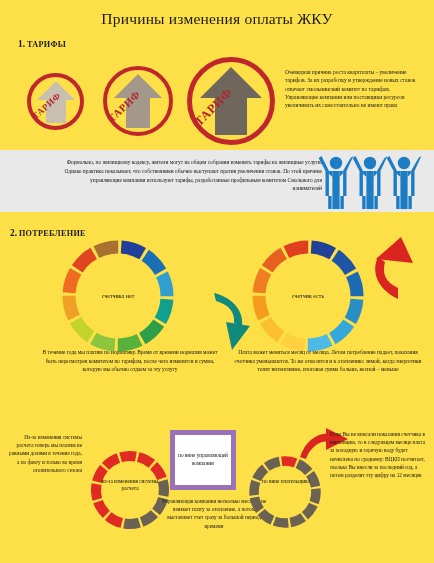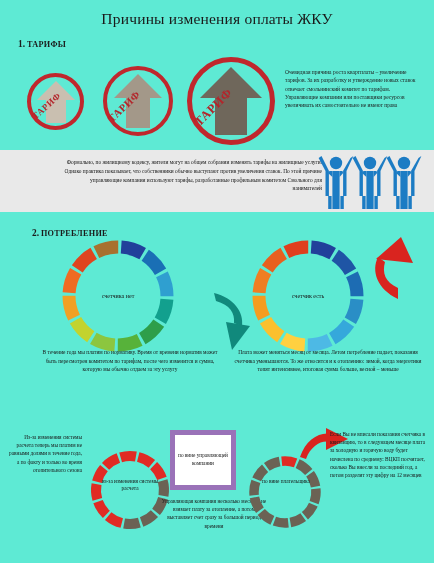--- a/index.html
+++ b/index.html
@@ -5,21 +5,21 @@
   * { box-sizing: border-box; margin: 0; padding: 0; }
   html, body {
     width: 434px; height: 563px;
     background: #fdfdfd;
     font-family: "Liberation Serif", serif;
     overflow: hidden;
   }
   #page {
     position: relative;
     width: 434px; height: 563px;
-    background: #5eead4;
+    background: #fde047;
   }
 
   
   .page-title {
     position: absolute; left: 0; top: 10px; width: 434px;
     text-align: center;
     font-size: 15.5px;
     color: #1a1a1a;
     letter-spacing: .2px;
   }
@@ -201,21 +201,21 @@
       <rect x="93.1" y="17" width="3.4" height="25"></rect>
       <polygon points="79.5,17 82.4,17 82.4,23 78.0,19"></polygon>
       <polygon points="89.6,17 92.5,17 93.1,19 89.6,23"></polygon>
       <rect x="78.2" y="42" width="3.4" height="13"></rect>
       <rect x="90.4" y="42" width="3.4" height="13"></rect>
       <polygon points="75.5,17 79.0,17 71.5,2 68.6,4"></polygon>
       <polygon points="93.0,17 96.5,17 103.4,2 100.5,4"></polygon>
     </g>
   </svg>
 
-  <div class="sec-head" style="left:32px; top:228px;">
+  <div class="sec-head" style="left:10px; top:228px;">
     <span class="num">2.</span>
     <span class="lbl">ПОТРЕБЛЕНИЕ</span>
   </div>
 
   <svg class="donut" style="left:62px; top:240px;" width="112" height="112" viewBox="0 0 112 112">
     <g id="left-donut-segments" fill="none" stroke-width="13">
         <path d="M 59.20 7.10 A 49 49 0 0 1 80.68 13.67" stroke="#21409a"></path>
         <path d="M 83.22 15.26 A 49 49 0 0 1 98.54 31.69" stroke="#1a6fb5"></path>
         <path d="M 99.95 34.33 A 49 49 0 0 1 105.00 56.21" stroke="#2f9fd0"></path>
         <path d="M 104.90 59.20 A 49 49 0 0 1 98.33 80.68" stroke="#12a08e"></path>

